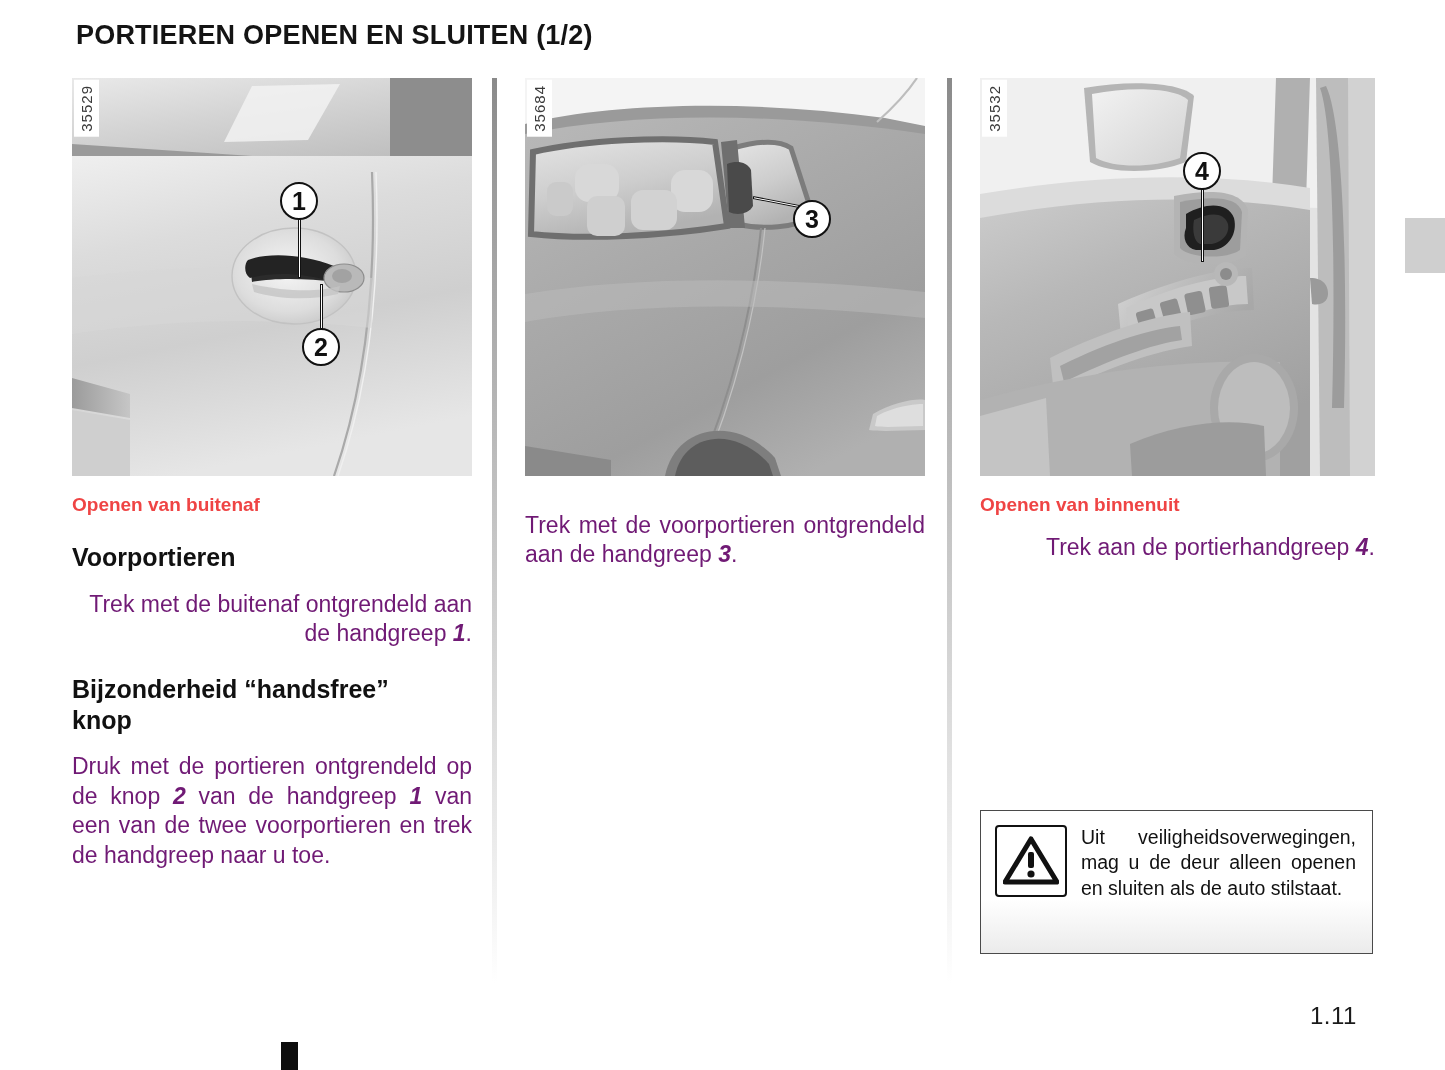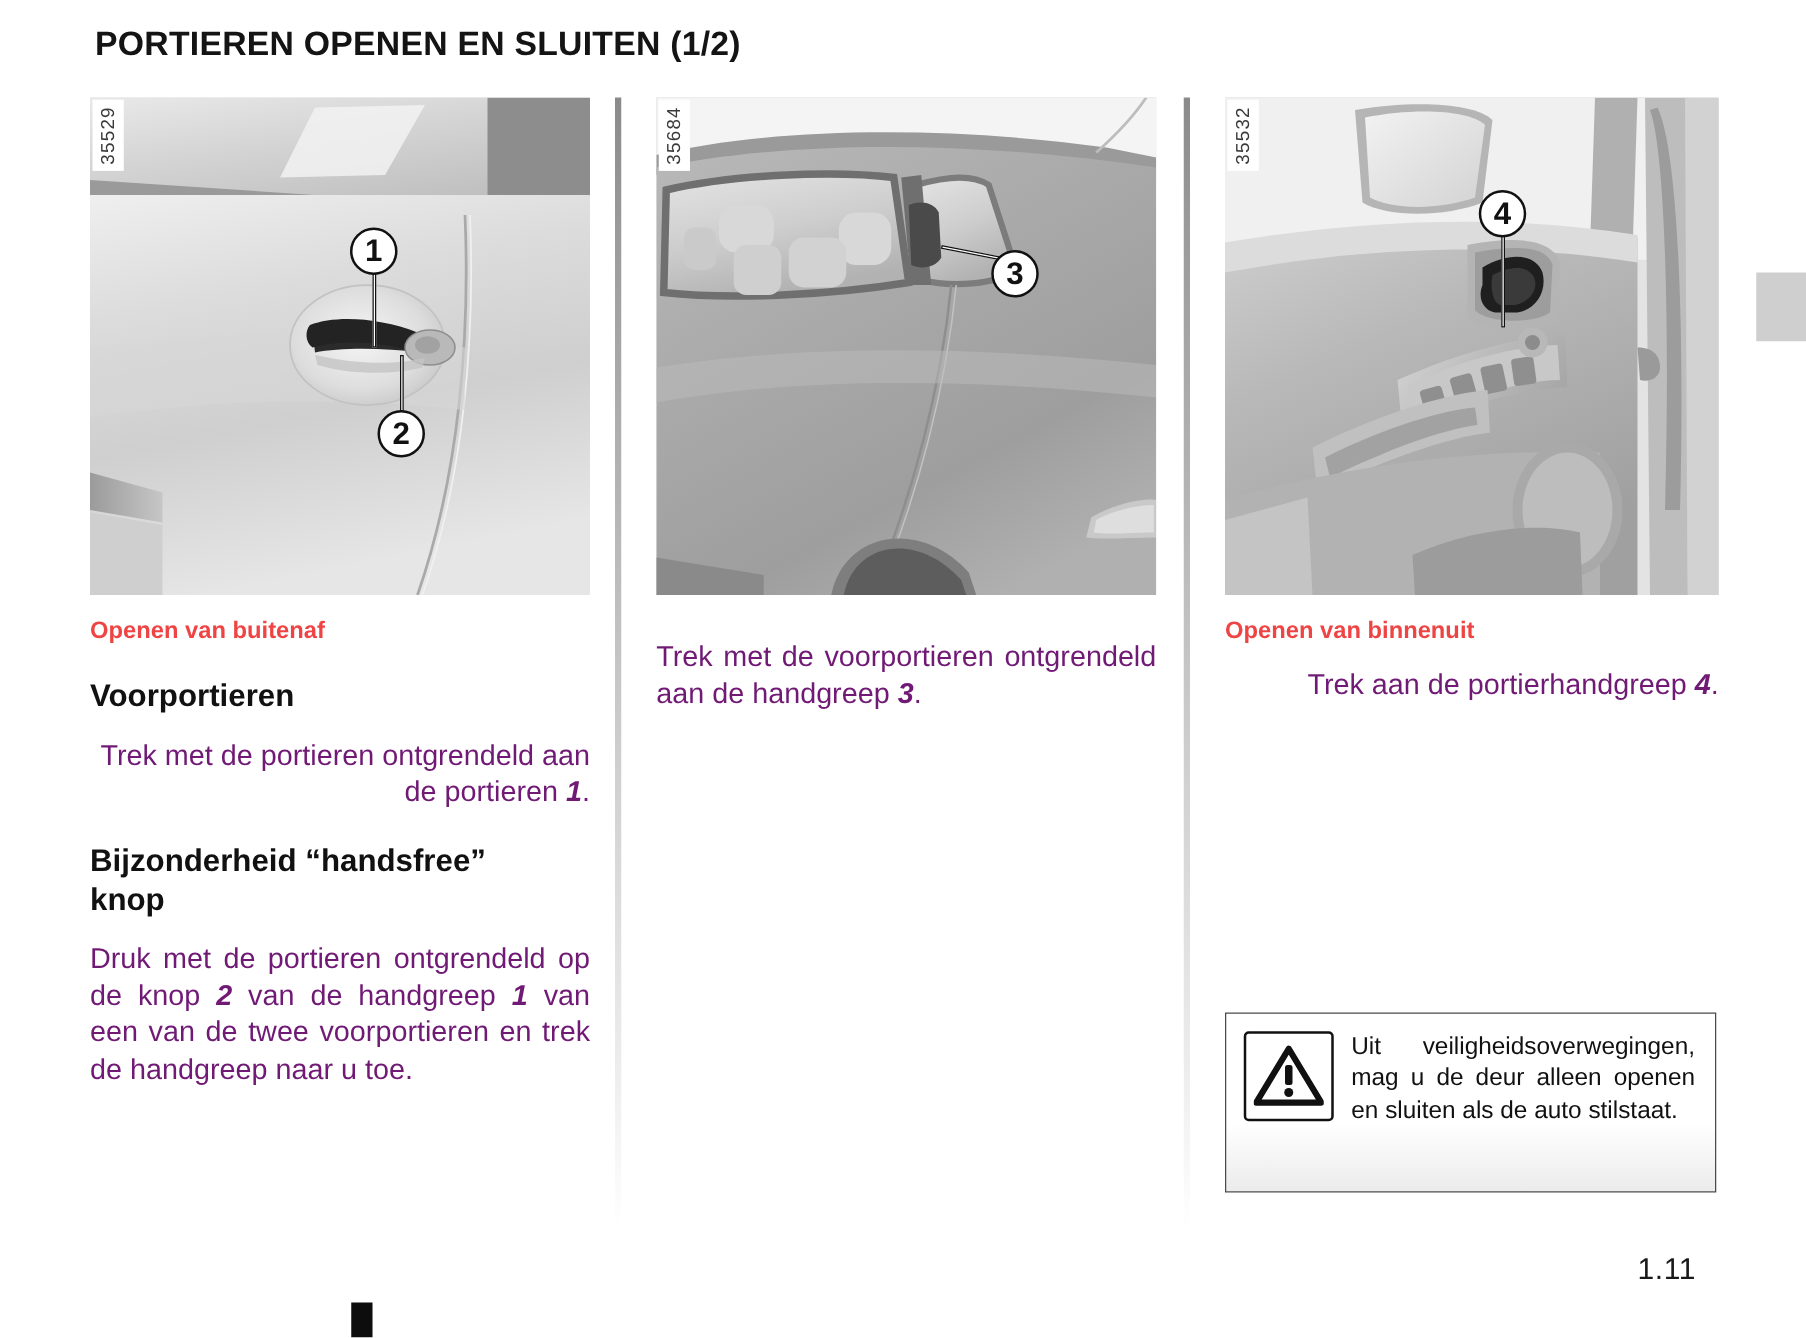--- a/index.html
+++ b/index.html
@@ -272,21 +272,21 @@
 
     <div class="leader" style="left:248px; top:206px; width:3px; height:52px;"></div>
     <div class="callout" style="left:230px; top:250px;">2</div>
   </div>
 
   <div class="text-block">
     <div class="h2">Openen van buitenaf</div>
     <div class="gap-lg"></div>
     <div class="h3">Voorportieren</div>
     <div class="gap-md"></div>
-    <p class="body-text nojustify"><span>Trek met de portieren ontgrendeld aan de portieren </span><b>1</b><span>.</span></p>
+    <p class="body-text nojustify"><span>Trek met de buitenaf ontgrendeld aan de handgreep </span><b>1</b><span>.</span></p>
     <div class="gap-lg"></div>
     <div class="h3">
       <div>Bijzonderheid “handsfree”</div>
       <div>knop</div>
     </div>
     <div class="gap-md"></div>
     <p class="body-text"><span>Druk met de portieren ontgrendeld op de knop </span><b>2</b><span> van de handgreep </span><b>1</b><span> van een van de twee voorportieren en trek de handgreep naar u toe.</span></p>
   </div>
 </div>
 

